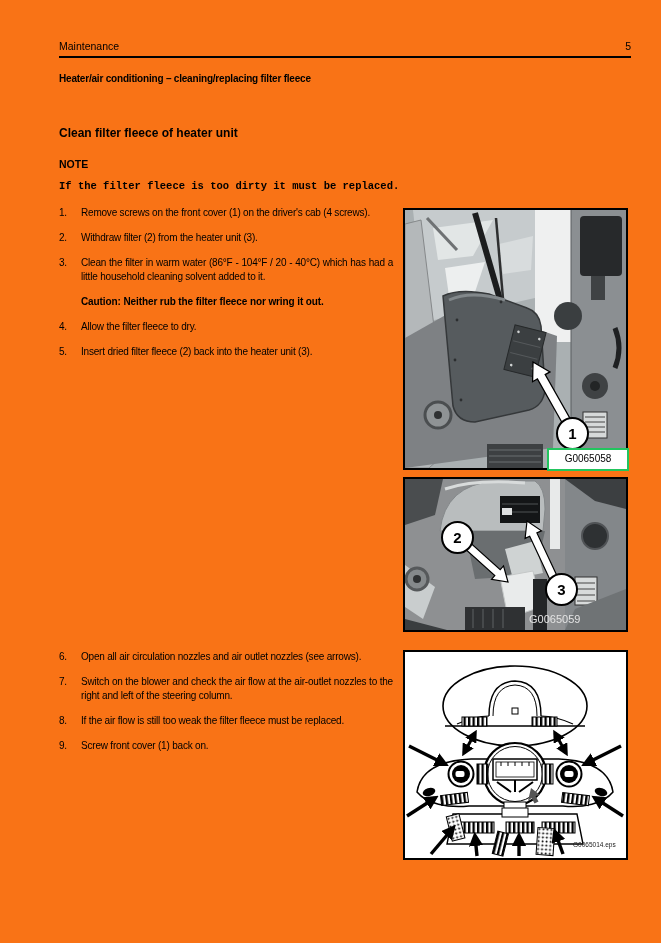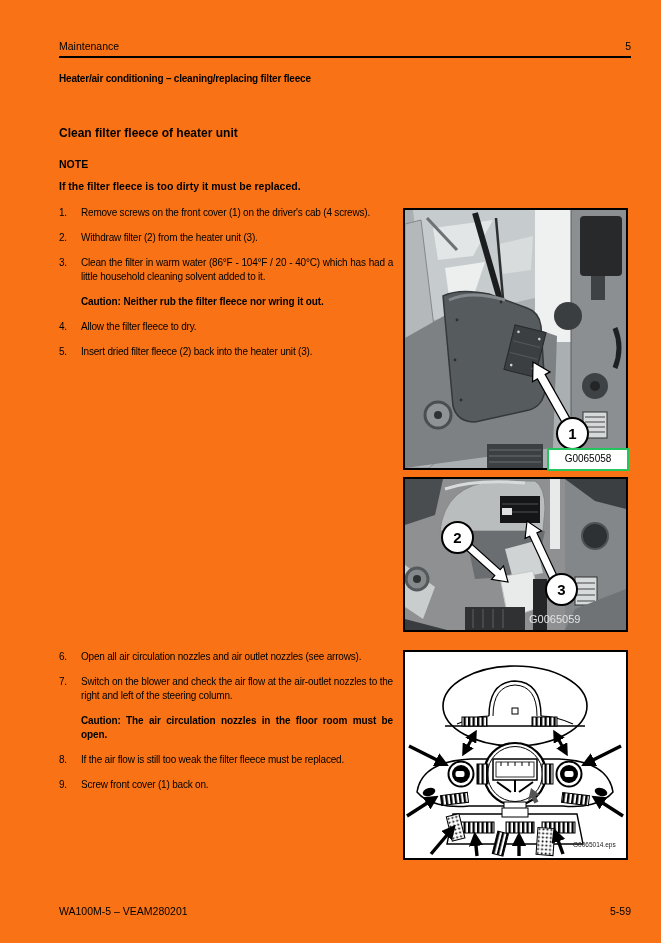--- a/index.html
+++ b/index.html
@@ -11,21 +11,21 @@
        justify-content:space-between;font-size:10.5px;border-bottom:2px solid #000;
        padding-bottom:4px;}
   .ftr{position:absolute;left:59px;top:905px;width:572px;display:flex;
        justify-content:space-between;font-size:10.5px;}
 
   
   .title{position:absolute;left:59px;top:70px;width:385px;margin:0;
          font-size:10px;font-weight:bold;line-height:18px;letter-spacing:-0.2px;}
   .subtitle{position:absolute;left:59px;top:126px;font-size:12px;font-weight:bold;}
   .note-label{position:absolute;left:59px;top:158px;font-size:10.5px;font-weight:bold;}
-  .note-text{position:absolute;left:59px;top:180px;font-size:10.5px;font-weight:bold;}
+  .note-text{position:absolute;left:59px;top:180px;font-size:10.5px;font-weight:bold;font-family:Liberation Mono, monospace;}
 
   
   .steps{position:absolute;left:59px;width:334px;font-size:10px;line-height:14px;
          letter-spacing:-0.2px;}
   .steps-1{top:206px;}
   .steps-2{top:650px;}
   .step{display:flex;margin-bottom:11px;}
   .step .num{width:22px;flex:none;}
   .step .txt{flex:1;text-align:justify;}
   .caution{margin:8px 0 11px 22px;font-weight:bold;text-align:justify;letter-spacing:-0.1px;}
@@ -88,21 +88,20 @@
 
   <div class="steps steps-2">
     <div class="step">
       <span class="num">6.</span>
       <span class="txt">Open all air circulation nozzles and air outlet nozzles (see arrows).</span>
     </div>
     <div class="step">
       <span class="num">7.</span>
       <span class="txt">Switch on the blower and check the air flow at the air-outlet nozzles to the right and left of the steering column.</span>
     </div>
-    <div class="caution">Caution: The air circulation nozzles in the floor room must be open.</div>
     <div class="step">
       <span class="num">8.</span>
       <span class="txt">If the air flow is still too weak the filter fleece must be replaced.</span>
     </div>
     <div class="step">
       <span class="num">9.</span>
       <span class="txt">Screw front cover (1) back on.</span>
     </div>
   </div>
 
@@ -291,18 +290,14 @@
         <line x1="218" y1="164" x2="190" y2="146" marker-end="url(#ah)"></line>
         <line x1="26" y1="202" x2="48" y2="176" marker-end="url(#ah)"></line>
         <line x1="72" y1="204" x2="70" y2="184" marker-end="url(#ah)"></line>
         <line x1="114" y1="204" x2="114" y2="184" marker-end="url(#ah)"></line>
         <line x1="158" y1="202" x2="150" y2="180" marker-end="url(#ah)"></line>
       </g>
     </svg>
     <div class="fig-label-tiny">G0065014.eps</div>
   </figure>
 
-  <div class="ftr">
-    <span>WA100M-5 – VEAM280201</span>
-    <span>5-59</span>
-  </div>
 
 </div>
 
 </body></html>

